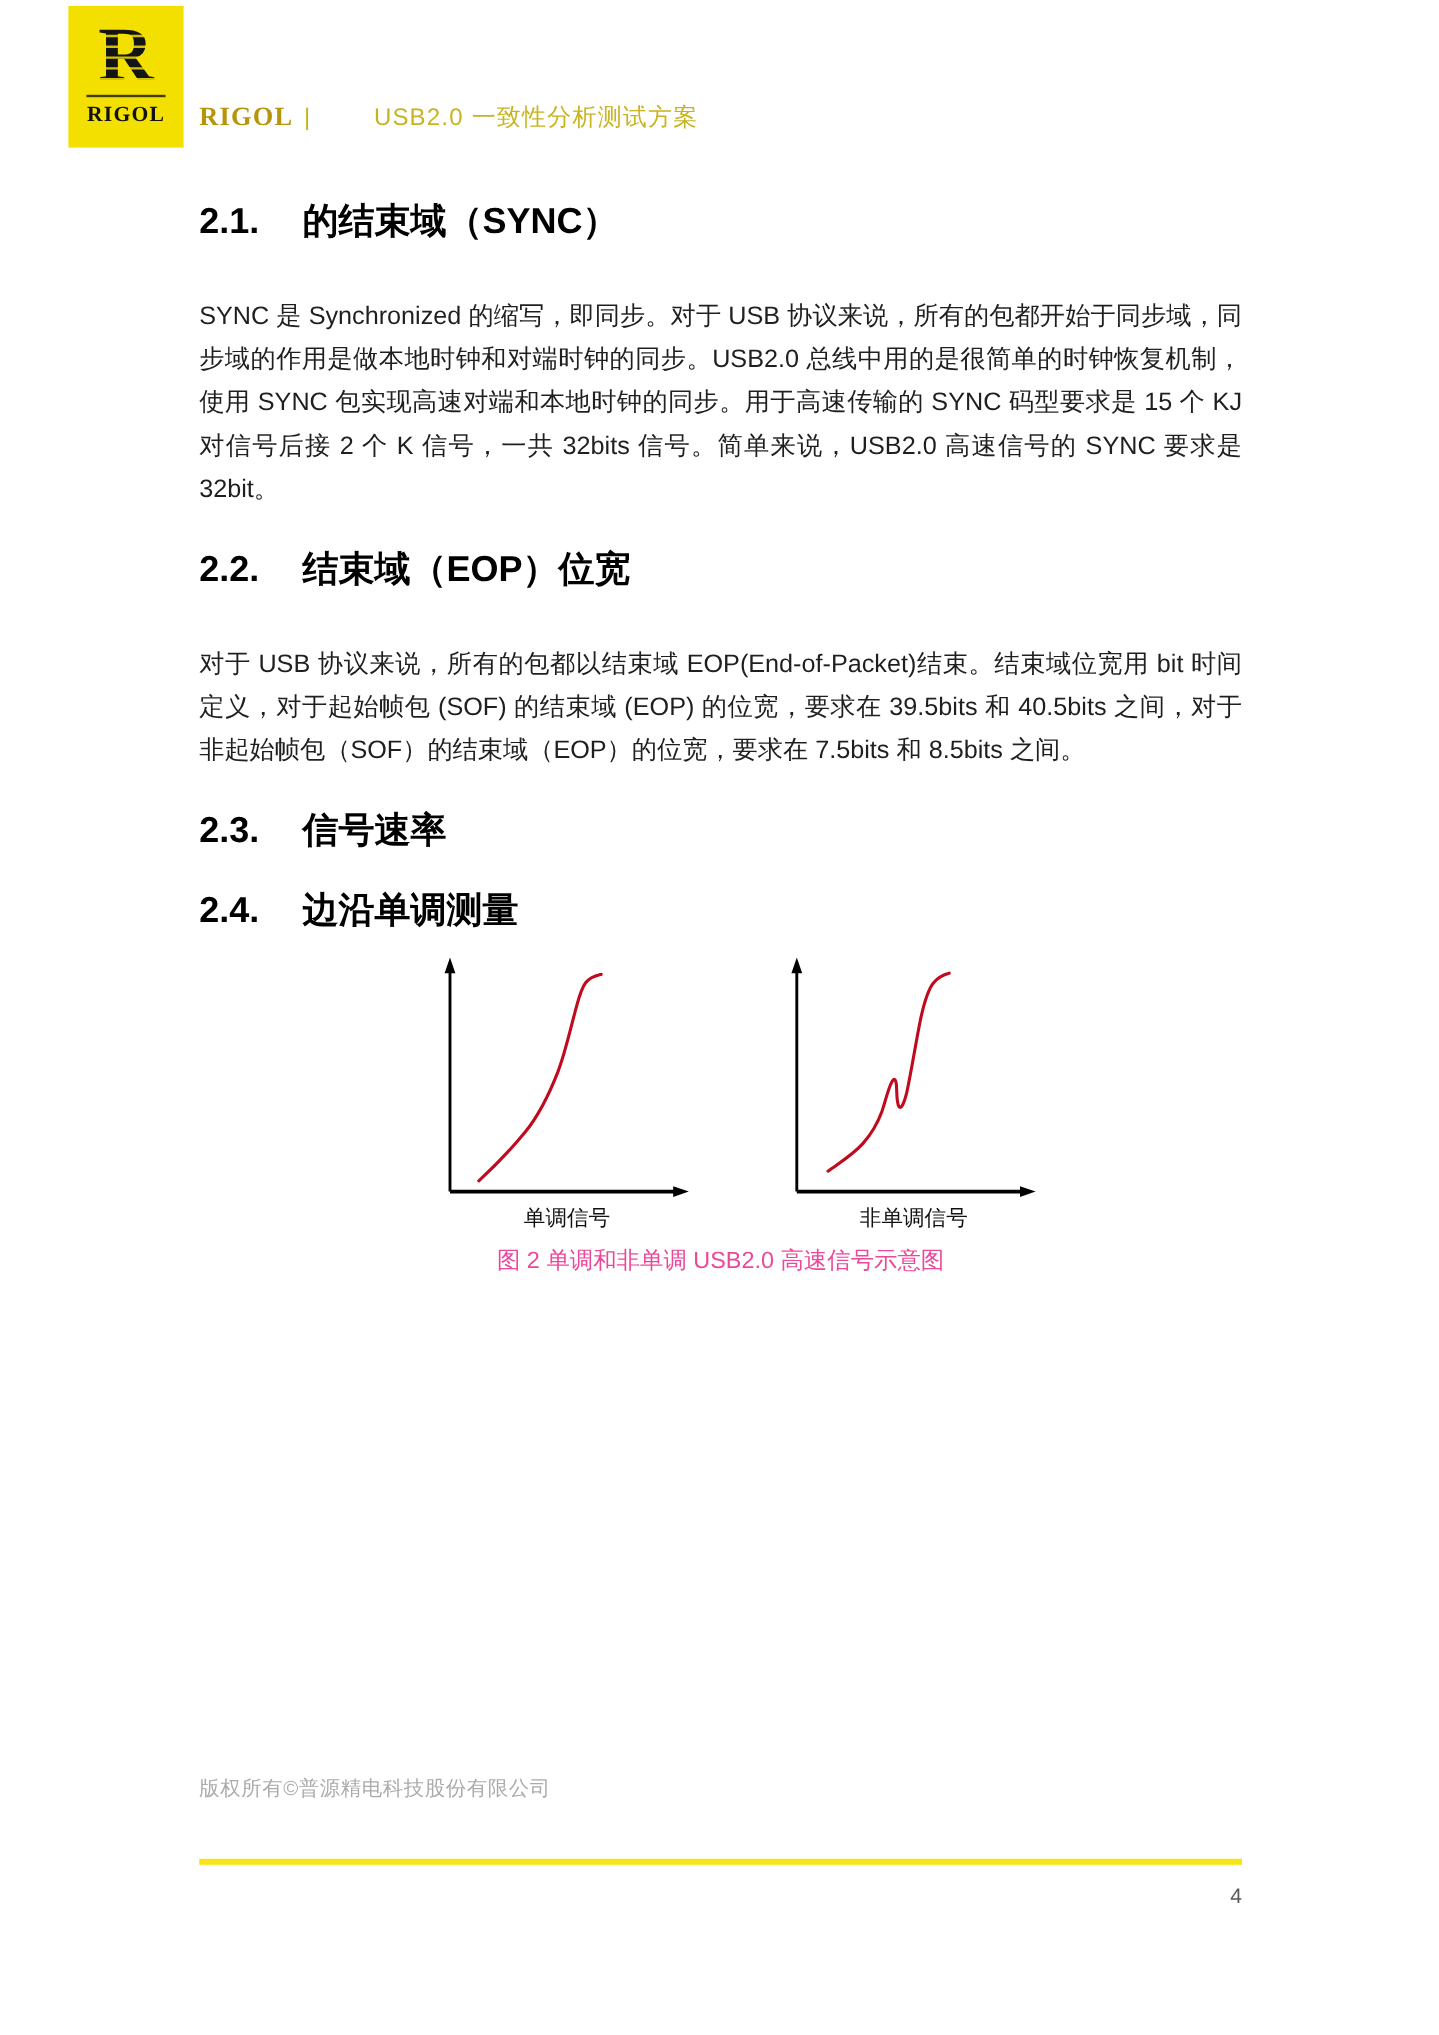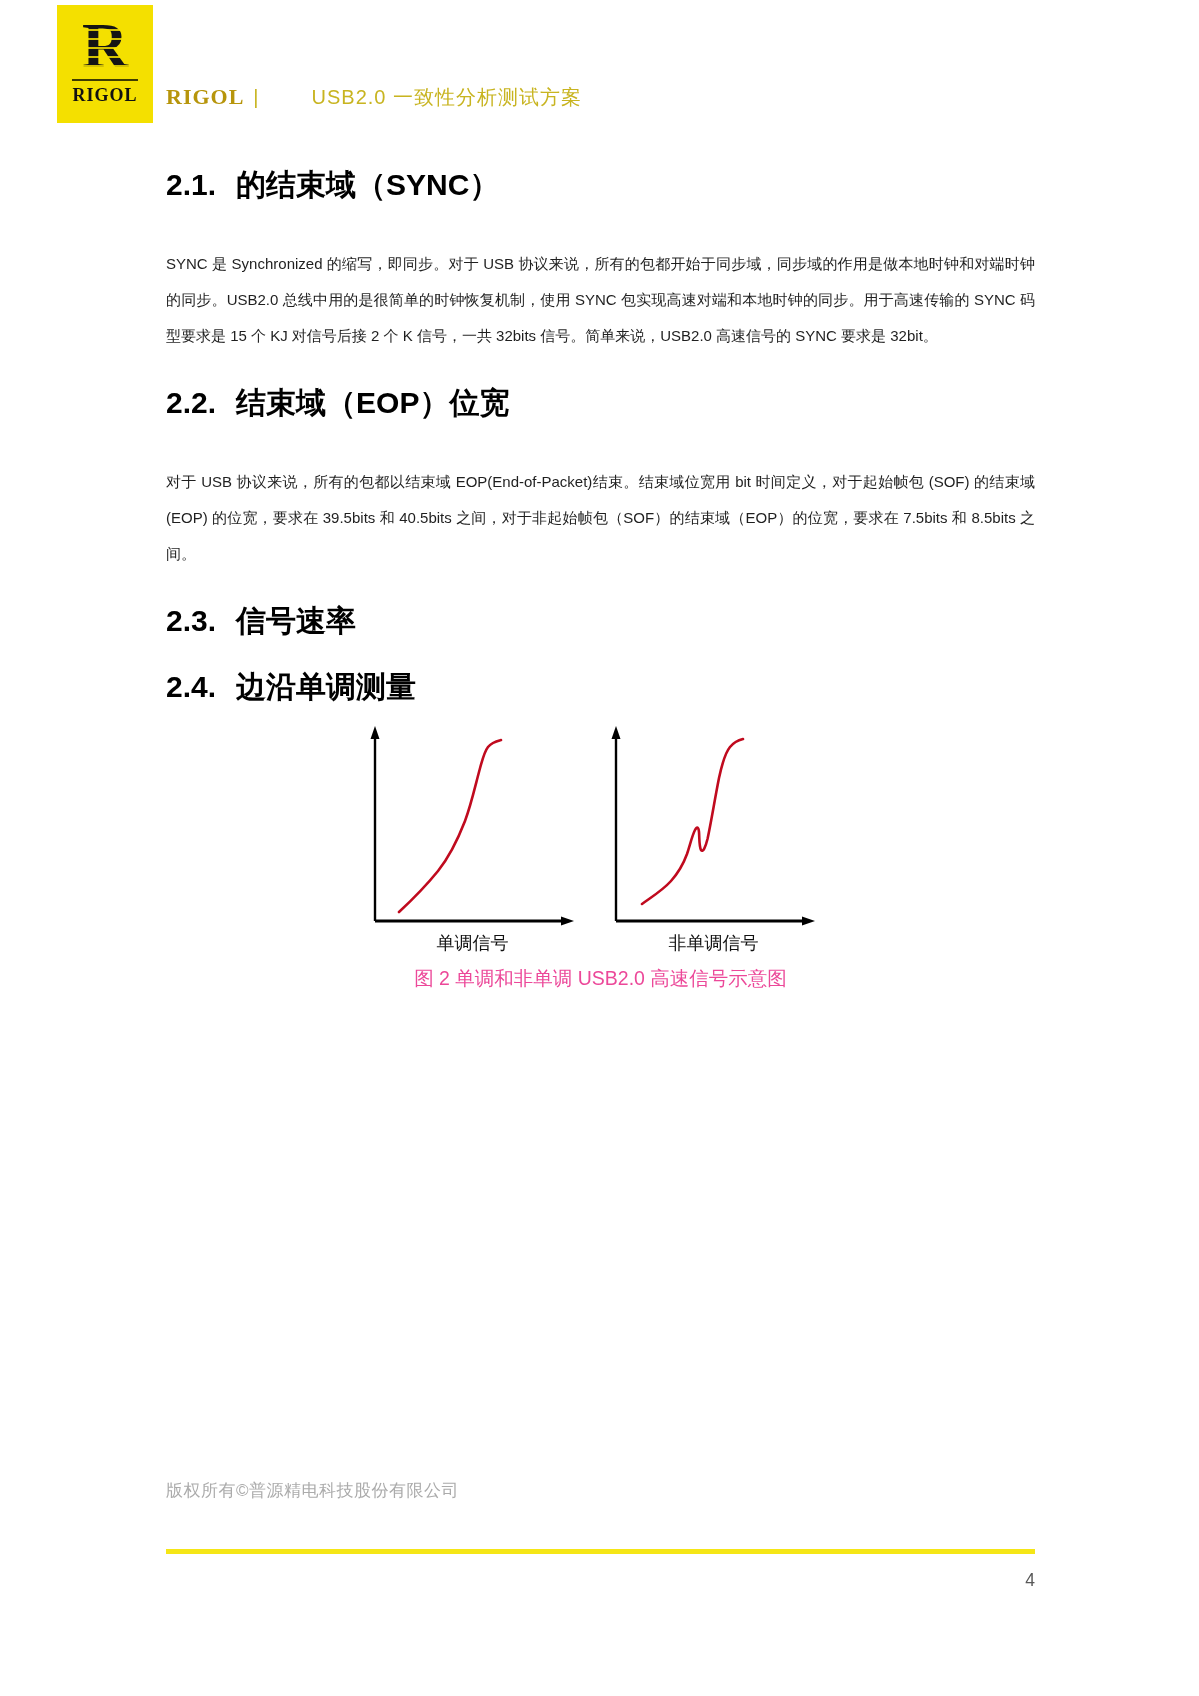--- a/index.html
+++ b/index.html
@@ -38,29 +38,29 @@
   }
   .header-sep { font-size: 20px; color: #c8b420; }
   .header-title { font-size: 20px; color: #c8b420; letter-spacing: 1px; margin-left: 44px; }
   
   .content { position: absolute; left: 166px; top: 168px; width: 869px; }
   .content h2 {
     font-size: 30px; line-height: 34px; font-weight: 700; color: #000;
     margin: 32px 0 0 0;
   }
   .content h2:first-child { margin-top: 0; }
-  .content h2 .sec-num { margin-right: 20px; }
+  .content h2 .sec-num { margin-right: 36px; }
   .content p.body {
-    font-size: 15px; line-height: 36px;
+    font-size: 21px; line-height: 36px;
     text-align: justify;
     margin: 44px 0 0 0;
   }
   
   .figure { margin-top: 20px; }
-  .charts-row { display: flex; margin-left: 204px; gap: 36px; }
+  .charts-row { display: flex; margin-left: 204px; gap: 84px; }
   .chart-block { display: flex; flex-direction: column; align-items: center; }
   .chart-label { font-size: 18px; color: #111; margin-top: 2px; }
   .fig-caption {
     text-align: center; font-size: 19.5px; color: #ec4899;
     margin-top: 10px; white-space: pre-wrap;
   }
   
   .footer-rule {
     position: absolute; left: 166px; top: 1549px;
     width: 869px; height: 5px; background: #f5e616;

